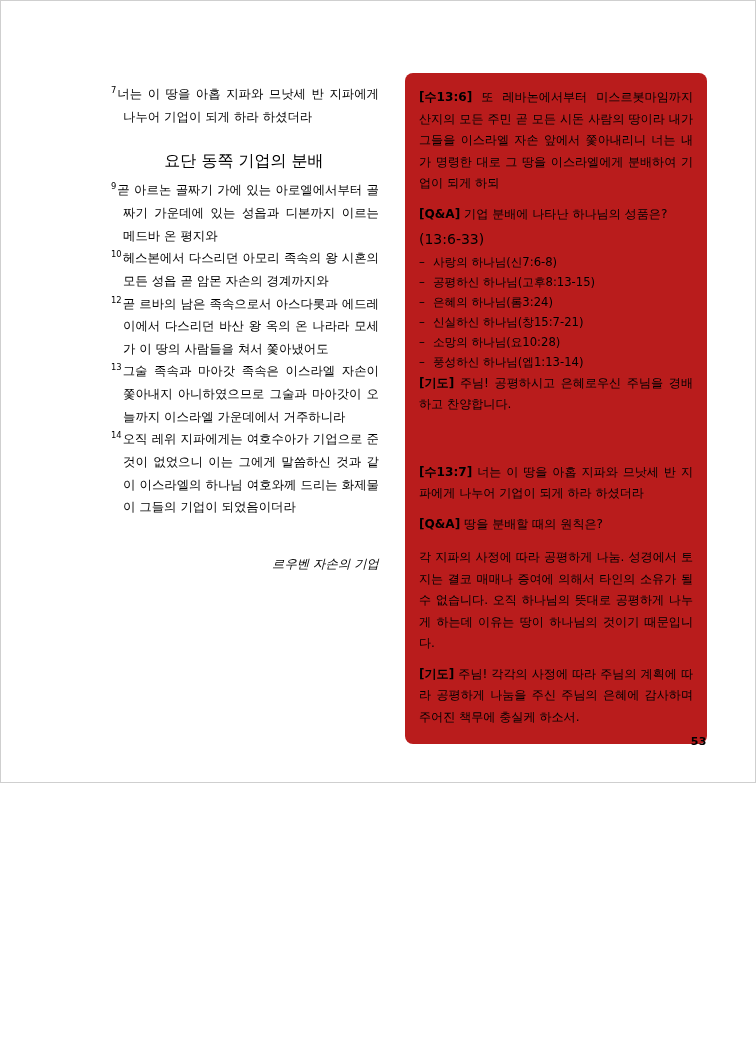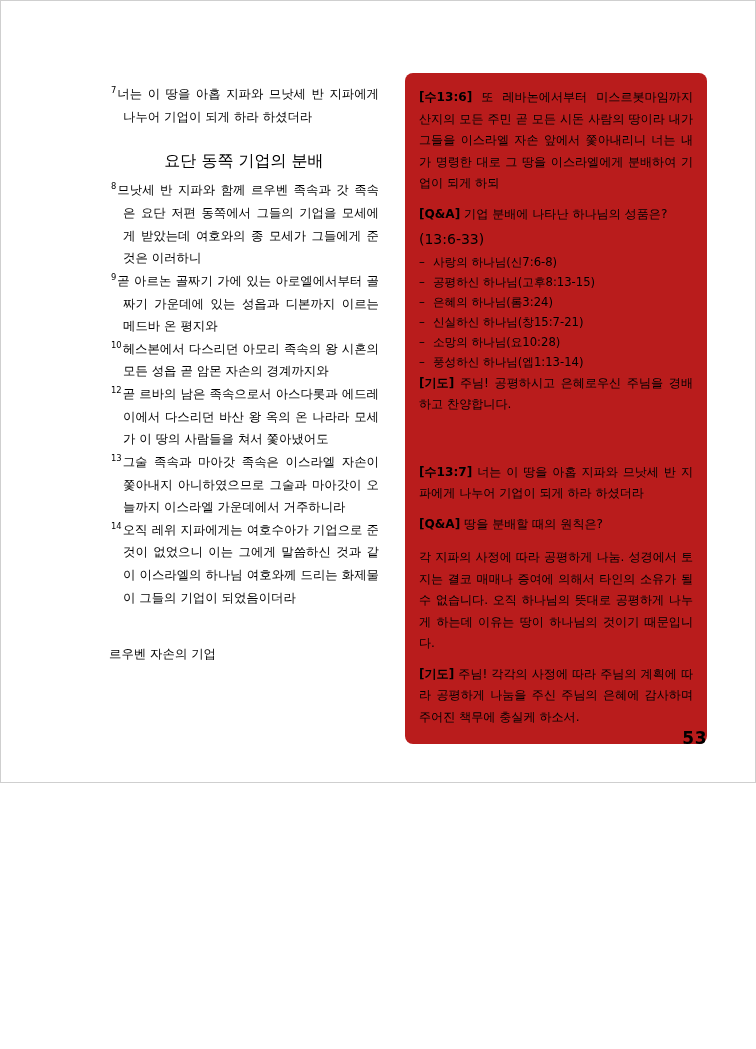--- a/index.html
+++ b/index.html
@@ -46,23 +46,24 @@
     margin-left: -12px;
     margin-right: 1px;
     letter-spacing: 0;
   }
   .section-head {
     text-align: center;
     margin: 18px 0 4px 0;
     font-size: 16px;
   }
   .section-head-bottom {
-    text-align: left;
+    text-align: right;
     margin-top: 34px;
     font-size: 12.4px;
+    font-style: italic;
   }
 
   
   .right-col {
     position: absolute;
     left: 404px;
     top: 72px;
     width: 302px;
   }
   .note-box {
@@ -105,38 +106,37 @@
   }
   .spacer-gap {
     height: 46px;
   }
 
   
   .page-number {
     position: absolute;
     right: 48px;
     bottom: 34px;
-    font-size: 17px;
+    font-size: 11px;
     font-weight: bold;
     letter-spacing: 0.5px;
     text-align: center;
   }
 </style>
 </head>
 <body>
 
 <div class="page">
 
   <div class="left-col">
 
     <p class="verse"><span class="vnum">7</span><span>너는 이 땅을 아홉 지파와 므낫세 반 지파에게 나누어 기업이 되게 하라 하셨더라</span></p>
 
     <div class="section-head">요단 동쪽 기업의 분배</div>
 
-    <p class="verse"><span class="vnum">8</span><span>므낫세 반 지파와 함께 르우벤 족속과 갓 족속은 요단 저편 동쪽에서 그들의 기업을 모세에게 받았는데 여호와의 종 모세가 그들에게 준 것은 이러하니</span></p>
     <p class="verse"><span class="vnum">9</span><span>곧 아르논 골짜기 가에 있는 아로엘에서부터 골짜기 가운데에 있는 성읍과 디본까지 이르는 메드바 온 평지와</span></p>
     <p class="verse"><span class="vnum">10</span><span>헤스본에서 다스리던 아모리 족속의 왕 시혼의 모든 성읍 곧 암몬 자손의 경계까지와</span></p>
     <p class="verse"><span class="vnum">12</span><span>곧 르바의 남은 족속으로서 아스다롯과 에드레이에서 다스리던 바산 왕 옥의 온 나라라 모세가 이 땅의 사람들을 쳐서 쫓아냈어도</span></p>
     <p class="verse"><span class="vnum">13</span><span>그술 족속과 마아갓 족속은 이스라엘 자손이 쫓아내지 아니하였으므로 그술과 마아갓이 오늘까지 이스라엘 가운데에서 거주하니라</span></p>
     <p class="verse"><span class="vnum">14</span><span>오직 레위 지파에게는 여호수아가 기업으로 준 것이 없었으니 이는 그에게 말씀하신 것과 같이 이스라엘의 하나님 여호와께 드리는 화제물이 그들의 기업이 되었음이더라</span></p>
 
     <div class="section-head-bottom">르우벤 자손의 기업</div>
   </div>
 
   <div class="right-col">

